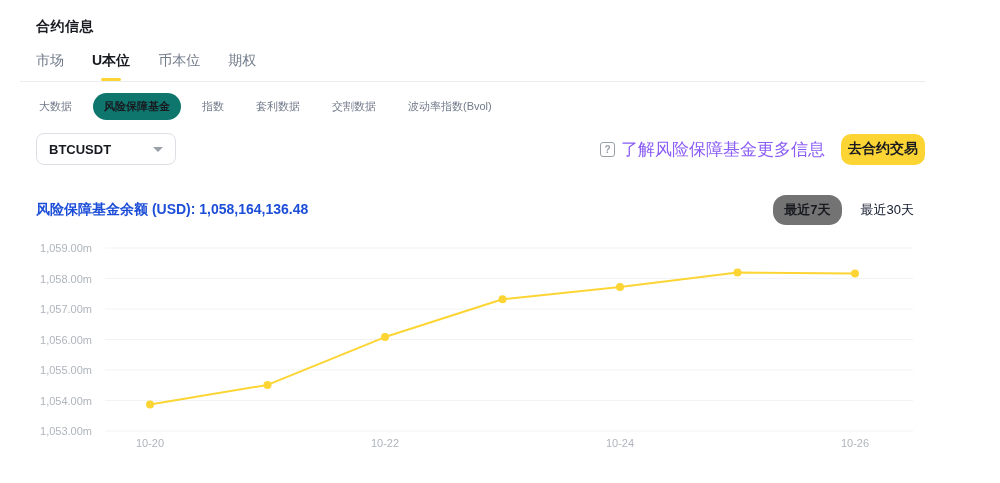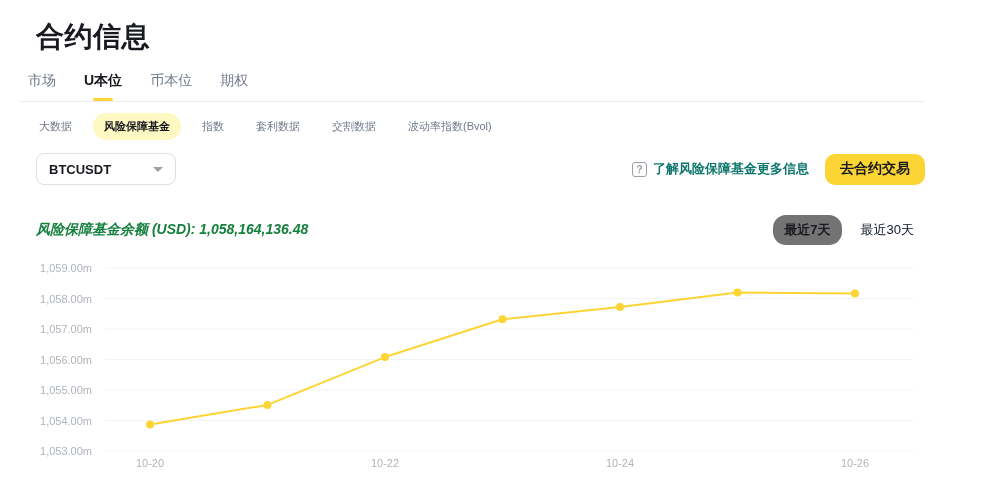--- a/index.html
+++ b/index.html
@@ -6,46 +6,46 @@
   html, body { width: 1000px; height: 483px; background: #fff; overflow: hidden; }
   body {
     font-family: "Liberation Sans", "DejaVu Sans", sans-serif;
     color: #181A20;
     -webkit-font-smoothing: antialiased;
   }
   .page { width: 905px; margin-left: 20px; }
 
   
   .page-title {
-    font-size: 28px; font-weight: 700; letter-spacing: .5px;
+    font-size: 14px; font-weight: 700; letter-spacing: .5px;
     margin: 18px 0 0 16px;
   }
 
   
   .main-tabs-wrap { border-bottom: 1px solid #EAECEF; margin-top: 16px; }
-  .main-tabs { display: flex; gap: 28px; margin-left: 8px; }
+  .main-tabs { display: flex; gap: 28px; margin-left: 16px; }
   .main-tab {
     position: relative; font-size: 14px; color: #707A8A;
     padding-bottom: 11px; cursor: pointer;
   }
   .main-tab.active { color: #181A20; font-weight: 700; }
   .tab-indicator {
     position: absolute; left: 50%; transform: translateX(-50%);
     bottom: 0; width: 20px; height: 3px; border-radius: 2px;
     background: #FCD535; display: none;
   }
   .main-tab.active .tab-indicator { display: block; }
 
   
   .sub-tabs { display: flex; align-items: center; gap: 10px; margin: 11px 0 0 8px; }
   .sub-tab {
     font-size: 11px; color: #707A8A; padding: 6px 11px;
     border-radius: 14px; cursor: pointer; white-space: nowrap;
   }
-  .sub-tab.active { background: #fef9c3; color: #181A20; font-weight: 700; }
+  .sub-tab.active { background: #0f766e; color: #181A20; font-weight: 700; }
 
   
   .controls-row {
     display: flex; justify-content: space-between; align-items: center;
     margin: 13px 0 0 16px;
   }
   .symbol-select {
     width: 140px; height: 32px; border: 1px solid #DCE0E5; border-radius: 8px;
     display: flex; align-items: center; justify-content: space-between;
     padding: 0 12px; cursor: pointer; background: #fff;
@@ -55,33 +55,33 @@
     width: 0; height: 0; border-left: 5px solid transparent;
     border-right: 5px solid transparent; border-top: 5px solid #9AA0A8;
   }
   .controls-right { display: flex; align-items: center; gap: 16px; }
   .info-link { display: flex; align-items: center; gap: 6px; cursor: pointer; }
   .question-icon {
     width: 15px; height: 15px; border: 1.2px solid #9aa0a8; border-radius: 3px;
     color: #9aa0a8; font-size: 10px; line-height: 13px; text-align: center;
     font-weight: 700; flex: none;
   }
-  .info-link .label { font-size: 13px; color: #0f766e; font-weight: bold; }
+  .info-link .label { font-size: 17px; color: #8b5cf6; }
   .trade-button {
     background: #FCD535; color: #181A20; border: none; cursor: pointer;
-    font-size: 14px; font-weight: 700; height: 31px; padding: 0 15px;
+    font-size: 14px; font-weight: 700; height: 31px; padding: 0 7px;
     border-radius: 10px; font-family: inherit;
   }
 
   
   .chart-header {
     display: flex; justify-content: space-between; align-items: center;
     margin: 30px 0 0 16px;
   }
-  .chart-title { font-size: 14px; font-weight: 700; color: #15803d; font-style: italic; }
+  .chart-title { font-size: 14px; font-weight: 700; color: #1d4ed8; }
   .range-toggle { display: flex; align-items: center; gap: 8px; }
   .range-option {
     font-size: 13px; color: #0f172a; padding: 6px 11px; border-radius: 13px;
     cursor: pointer; white-space: nowrap;
   }
   .range-option.active { background: #737373; color: #181A20; font-weight: 700; }
 
   
   .chart-area { margin-top: 16px; position: relative; }
   .chart-area svg { display: block; }

